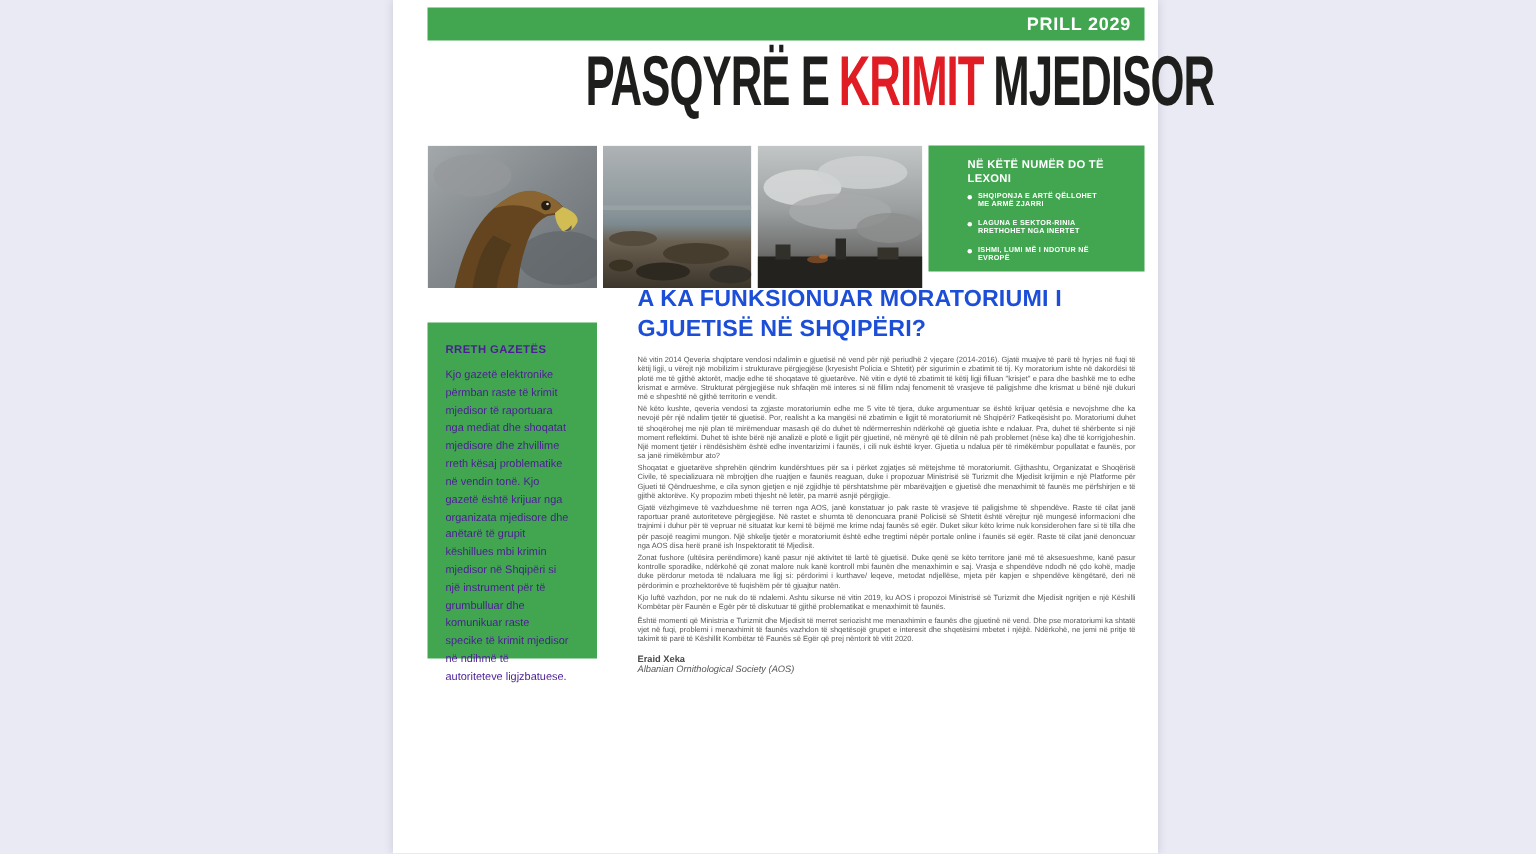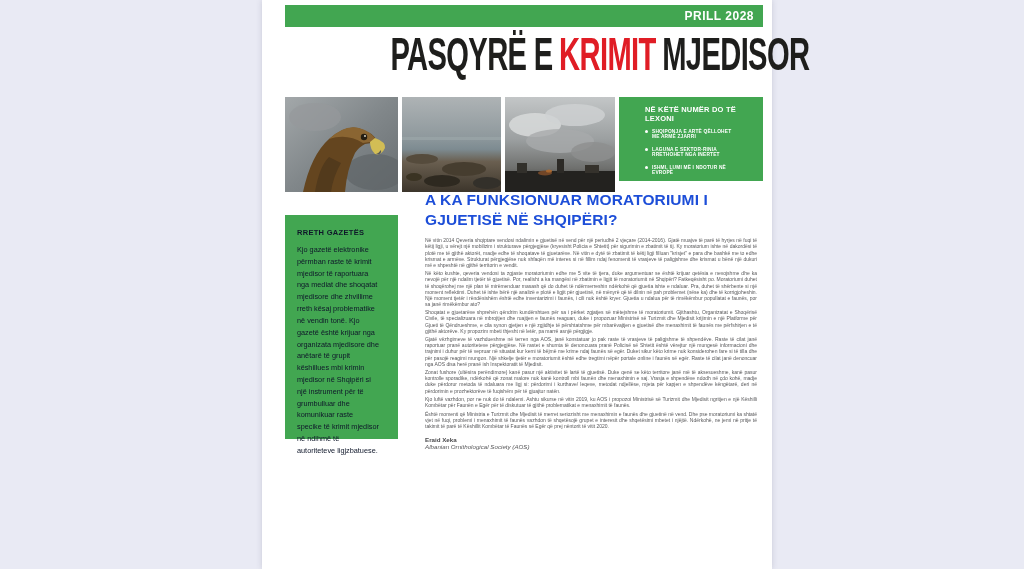--- a/index.html
+++ b/index.html
@@ -46,21 +46,21 @@
     position:relative;padding-left:7px;margin-bottom:7.5px;
     font-size:4.8px;letter-spacing:.2px;line-height:1.1;font-weight:700;
   }
   .contents-box li::before{
     content:"";position:absolute;left:0;top:1px;width:3px;height:3px;
     border-radius:50%;background:#fff;
   }
   
   .about-box{
     position:absolute;left:23px;top:215px;width:113px;height:224px;
-    background:#42a651;color:#0f172a;box-sizing:border-box;padding:13px 12px;
+    background:#42a651;color:#4c1d95;box-sizing:border-box;padding:13px 12px;
   }
   .about-box h3{margin:0 0 7px 0;font-size:7.5px;font-weight:700;letter-spacing:.3px;}
   .about-box p{margin:0;font-size:7.3px;line-height:1.62;font-weight:400;width:82px;}
   
   .article{position:absolute;left:163px;top:190px;width:332px;}
   .article h2{
     margin:0 0 8px 0;font-size:15.5px;line-height:1.27;font-weight:700;
     color:#1d4ed8;letter-spacing:.1px;
   }
   .article .body p{
@@ -71,21 +71,21 @@
   .signature .author{font-size:6.2px;font-weight:700;color:#4a4a4c;}
   .signature .org{font-size:6.2px;font-style:italic;color:#58585a;}
 </style>
 </head>
 <body>
 
 <div class="stage">
   <div class="page">
 
     <div class="issuebar">
-      <span>PRILL 2028</span>
+      <span>PRILL 2029</span>
     </div>
 
     <div class="masthead">
       <h1><span>PASQYRË E</span><span class="hl">KRIMIT</span><span>MJEDISOR</span></h1>
     </div>
 
     <div class="photo ph-eagle">
       <svg viewBox="0 0 113 95" preserveAspectRatio="none">
         <defs>
           <linearGradient id="gbg" x1="0" y1="0" x2="1" y2="1">

